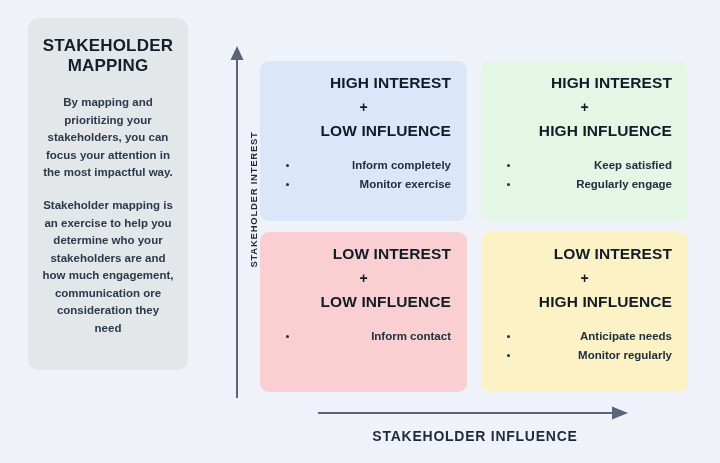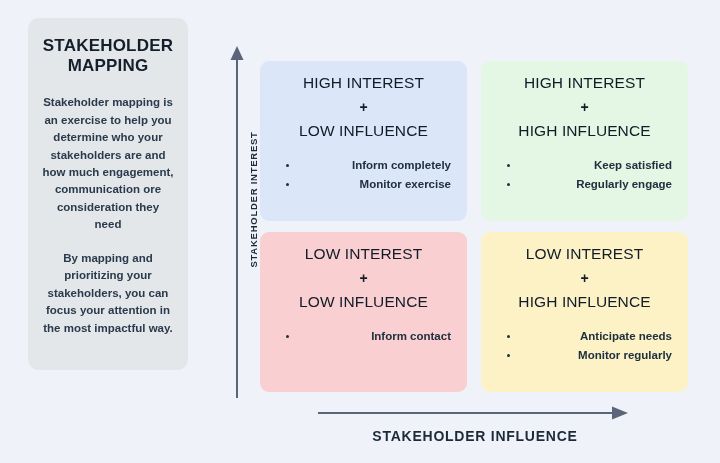--- a/index.html
+++ b/index.html
@@ -96,23 +96,23 @@
     box-sizing: border-box;
     padding: 14px 16px 10px 16px;
     color: #13202c;
   }
   #quad-hi-li  { left: 260px; top: 61px;  width: 207px; height: 160px; background: #dbe7f8; }
   #quad-hi-hi  { left: 481px; top: 61px;  width: 207px; height: 160px; background: #e4f6e4; }
   #quad-li-li  { left: 260px; top: 232px; width: 207px; height: 160px; background: #f9cfd1; }
   #quad-li-hi  { left: 481px; top: 232px; width: 207px; height: 160px; background: #fdf2c6; }
 
   .quad-head {
-    text-align: center;
+    text-align: right;
     font-size: 15.5px;
-    font-weight: normal;
+    font-weight: bold;
     letter-spacing: 0.1px;
     line-height: 1.0;
     color: #101c28;
   }
   .quad-plus {
     text-align: center;
     font-size: 14px;
     font-weight: bold;
     line-height: 1.0;
     margin: 9px 0 9px 0;
@@ -143,22 +143,22 @@
     background: #20303f;
   }
 </style>
 </head>
 <body>
 
 <div id="canvas">
 
   <div id="sidebar">
     <div id="sidebar-title">STAKEHOLDER MAPPING</div>
+    <p class="sidebar-para">By mapping and prioritizing your stakeholders, you can focus your attention in the most impactful way.</p>
     <p class="sidebar-para">Stakeholder mapping is an exercise to help you determine who your stakeholders are and how much engagement, communication ore consideration they need</p>
-    <p class="sidebar-para">By mapping and prioritizing your stakeholders, you can focus your attention in the most impactful way.</p>
   </div>
 
   <div id="y-axis">
     <svg width="22" height="352" viewBox="0 0 22 352">
       <line x1="11" y1="352" x2="11" y2="12" stroke="#5b6479" stroke-width="2"></line>
       <polygon points="11,0 4.5,14 17.5,14" fill="#5b6479"></polygon>
     </svg>
     <div id="y-axis-label">STAKEHOLDER INTEREST</div>
   </div>
 

